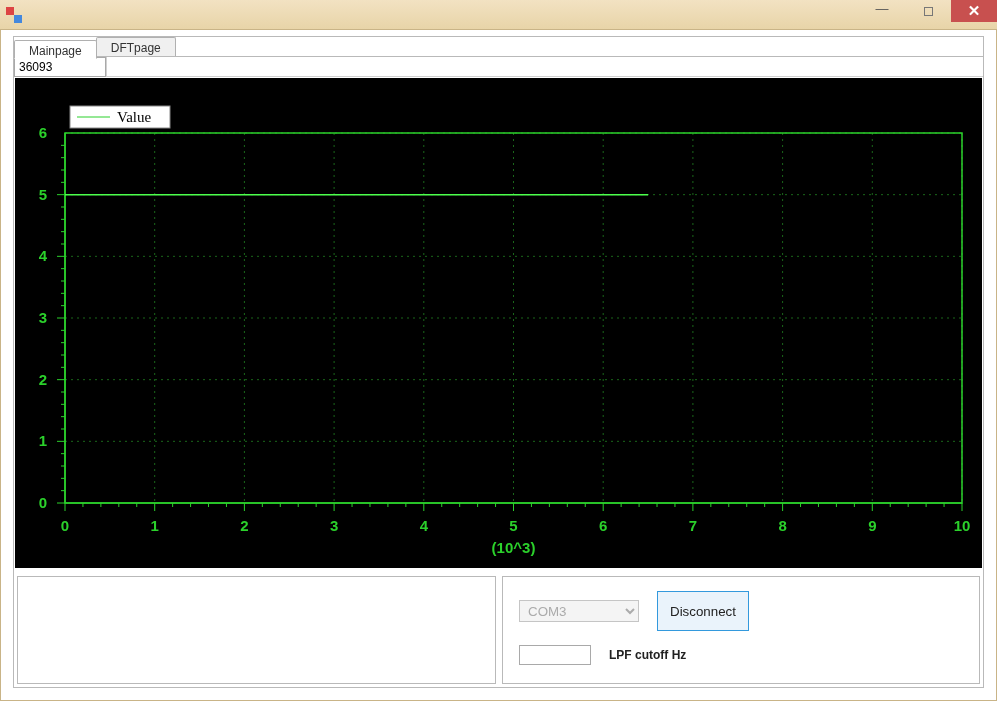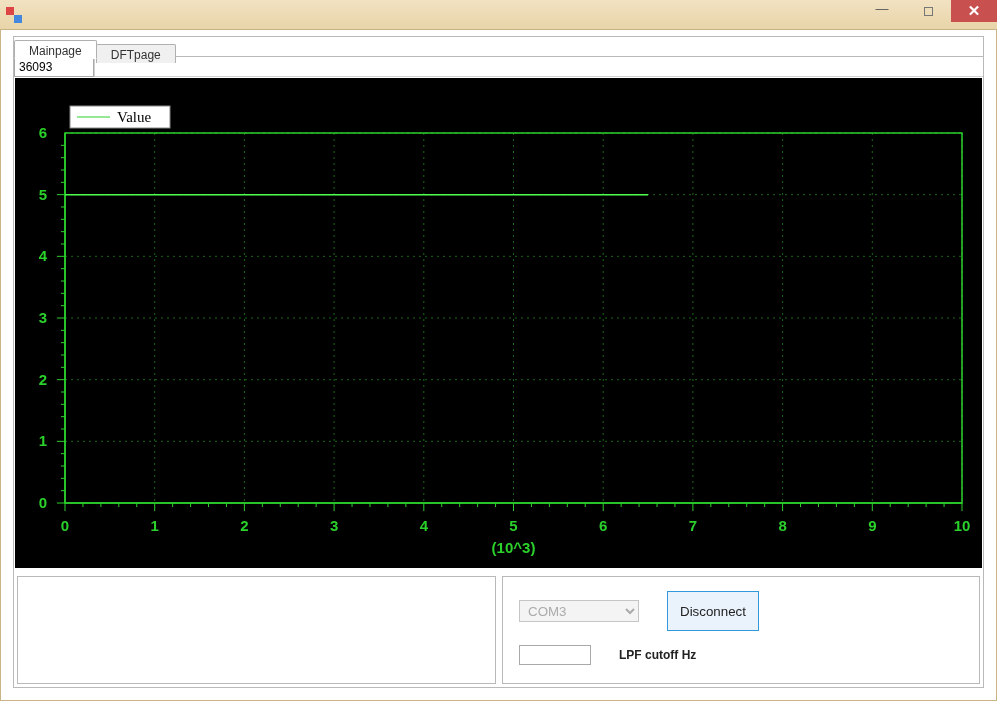--- a/index.html
+++ b/index.html
@@ -60,33 +60,33 @@
     border-bottom: 1px solid #b9b9b9;
     background: #fff;
   }
   .tab {
     padding: 2px 14px 0 14px;
     border: 1px solid #b0b0b0;
     border-bottom: none;
     background: #f0f0f0;
     margin-right: -1px;
     position: relative;
-    top: 7px;
+    top: 0px;
     border-radius: 2px 2px 0 0;
     color: #333;
     line-height: 17px;
   }
   .tab.active {
     background: #fff;
     border-bottom: 1px solid #fff;
     z-index: 2;
     top: 3px;
   }
   .value-box {
-    width: 80px; height: 20px;
+    width: 92px; height: 20px;
     border: 1px solid #a9a9a9;
     padding: 2px 4px;
     background: #fff;
     margin: 0;
   }
   .spacer-row {
     height: 20px;
     border-bottom: 1px solid #d0d0d0;
     display: flex;
   }
@@ -115,21 +115,21 @@
     position: absolute;
     left: 1px; right: 1px; top: 535px; bottom: 1px;
     display: flex; gap: 6px; padding: 4px 2px 2px 2px;
   }
   .panel {
     border: 1px solid #b9b9b9;
     background: #fff;
   }
   .panel.left { flex: 1; }
   .panel.right { width: 478px; padding: 14px 16px; }
-  .row { display:flex; align-items:center; gap: 28px; margin-bottom: 14px;}
+  .row { display:flex; align-items:center; gap: 18px; margin-bottom: 14px;}
   select.combo {
     width: 120px; height: 22px;
     border: 1px solid #adadad;
     background: #f0f0f0; color: #888;
     padding-left: 4px;
   }
   select.combo:disabled { color: #888; }
   button.wf {
     height: 40px; padding: 0 12px;
     border: 1px solid #3399dd;

